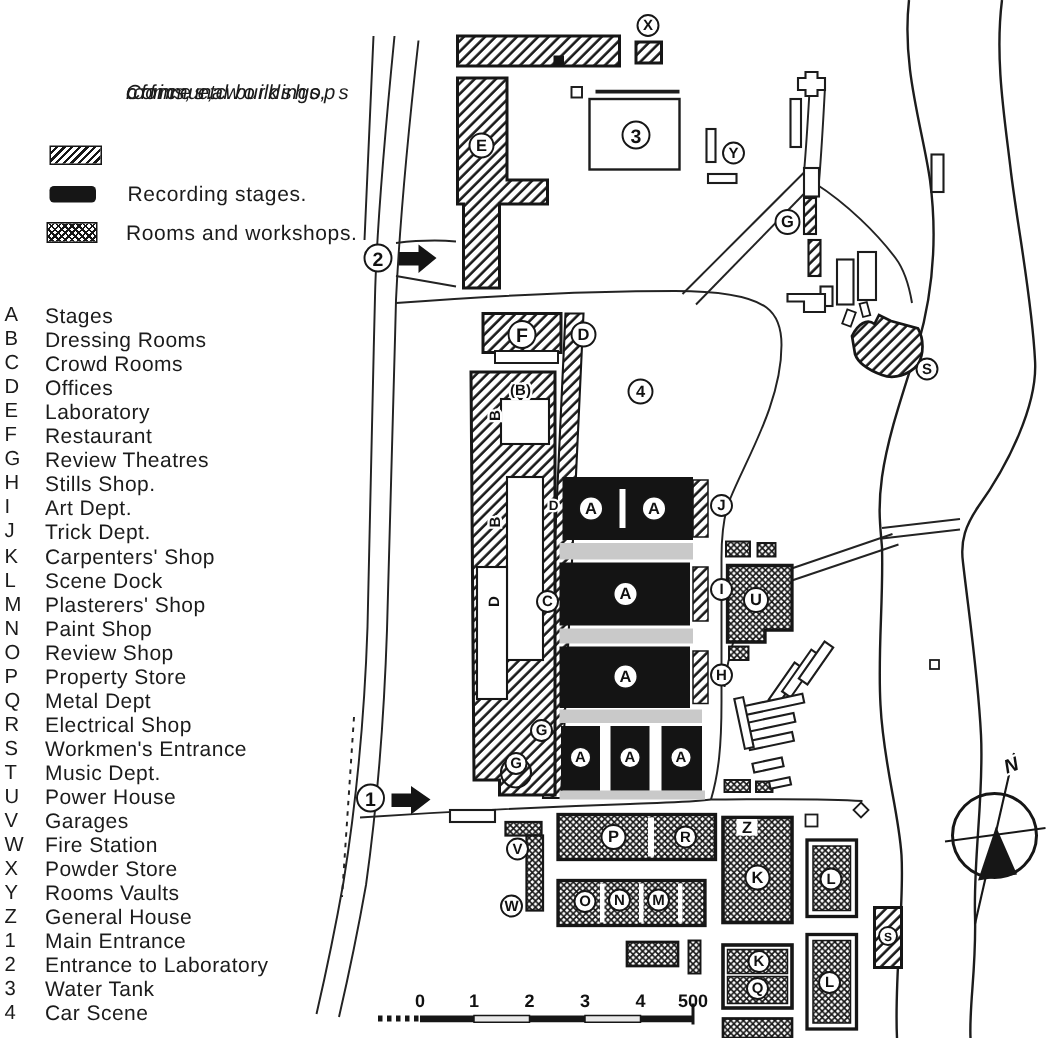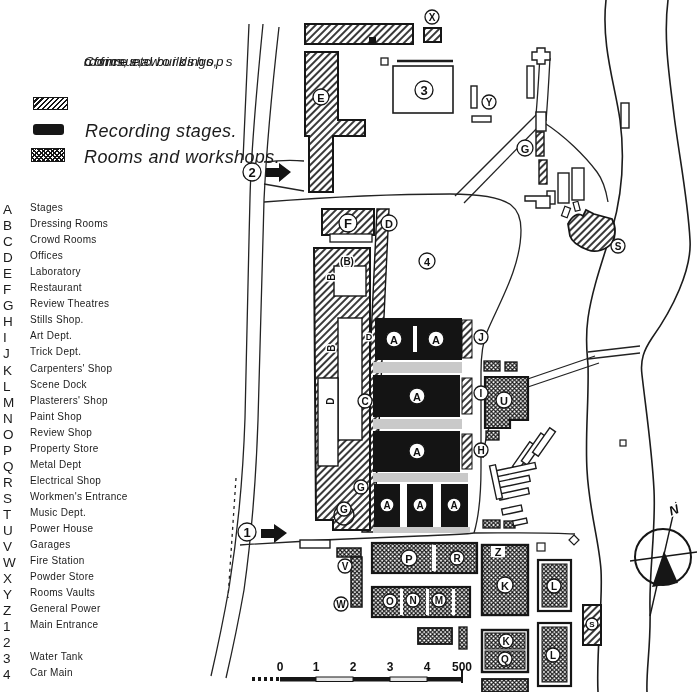--- a/index.html
+++ b/index.html
@@ -3,34 +3,34 @@
 <meta charset="utf-8">
 <style>
   html,body{margin:0;padding:0}
   body{width:700px;height:692px;background:#fff;overflow:hidden;
        font-family:"Liberation Sans",sans-serif;color:#1b1b1b}
   #stage{position:relative;width:700px;height:692px;background:#fff}
   
   #legend div{position:absolute}
   .lg-head{left:84px;top:52px;font-size:13.5px;line-height:19px;font-style:italic;letter-spacing:.4px;white-space:nowrap}
   .lg-line2{letter-spacing:2.2px}
-  .lg-item{position:absolute;font-size:18px;font-style:italic;letter-spacing:.4px;white-space:nowrap}
+  .lg-item{position:absolute;font-size:14px;letter-spacing:.4px;white-space:nowrap}
   .sw{position:absolute}
   .sw-hatch{left:33px;top:97px;width:33px;height:11px;border:1.6px solid #161616;
      background:repeating-linear-gradient(135deg,#fff 0 2px,#161616 2px 3.6px)}
   .sw-solid{left:33px;top:124px;width:31px;height:11px;background:#161616;border-radius:3px}
   .sw-xh{left:31px;top:148px;width:32px;height:12px;border:1.6px solid #161616;
      background-image:repeating-linear-gradient(45deg,rgba(0,0,0,0) 0 2px,#161616 2px 3.2px),
                       repeating-linear-gradient(-45deg,#fff 0 2px,#161616 2px 3.2px)}
   .lg2{left:85px;top:121px}
   .lg3{left:84px;top:147px}
   
   .key-row{position:absolute;left:3px;width:235px;display:flex;white-space:nowrap}
   .key-code{display:inline-block;width:27px;font-size:13.5px;letter-spacing:.3px}
-  .key-label{font-size:10px;letter-spacing:.3px}
+  .key-label{font-size:14px;letter-spacing:.3px}
   
   #map{position:absolute;left:0;top:0}
   #map text{font-family:"Liberation Sans",sans-serif}
   .lblc{fill:#fff;stroke:#161616;stroke-width:1.3}
   .lblt{fill:#111;text-anchor:middle;dominant-baseline:central;font-weight:bold}
   .plain{paint-order:stroke;stroke:#fff;stroke-width:3px}
   .ital{font-style:italic}
   .scalet{fill:#111;text-anchor:middle;font-weight:bold;font-size:12px}
   .road{stroke:#232323;stroke-width:1.3;fill:none}
   .riv{stroke:#1c1c1c;stroke-width:1.6;fill:none}
@@ -150,36 +150,37 @@
       <div class="key-row" style="top: 571.15px;">
         <span class="key-code">X</span>
         <span class="key-label">Powder Store</span>
       </div>
       <div class="key-row" style="top: 587.2px;">
         <span class="key-code">Y</span>
         <span class="key-label">Rooms Vaults</span>
       </div>
       <div class="key-row" style="top: 603.25px;">
         <span class="key-code">Z</span>
-        <span class="key-label">General Power</span>
+        <span class="key-label">General House</span>
       </div>
       <div class="key-row" style="top: 619.3px;">
         <span class="key-code">1</span>
         <span class="key-label">Main Entrance</span>
       </div>
       <div class="key-row" style="top: 635.35px;">
         <span class="key-code">2</span>
+        <span class="key-label">Entrance to Laboratory</span>
       </div>
       <div class="key-row" style="top: 651.4px;">
         <span class="key-code">3</span>
         <span class="key-label">Water Tank</span>
       </div>
       <div class="key-row" style="top: 667.45px;">
         <span class="key-code">4</span>
-        <span class="key-label">Car Main</span>
+        <span class="key-label">Car Scene</span>
       </div>
     </div>
 
   <svg id="map" width="700" height="692" viewBox="0 0 700 692">
     <defs>
       <pattern id="hatch" patternUnits="userSpaceOnUse" width="5" height="5" patternTransform="rotate(45)">
         <rect width="5" height="5" fill="#fff"></rect>
         <line x1="1" y1="0" x2="1" y2="5" stroke="#161616" stroke-width="1.7"></line>
       </pattern>
       <pattern id="xh" patternUnits="userSpaceOnUse" width="4.2" height="4.2">

